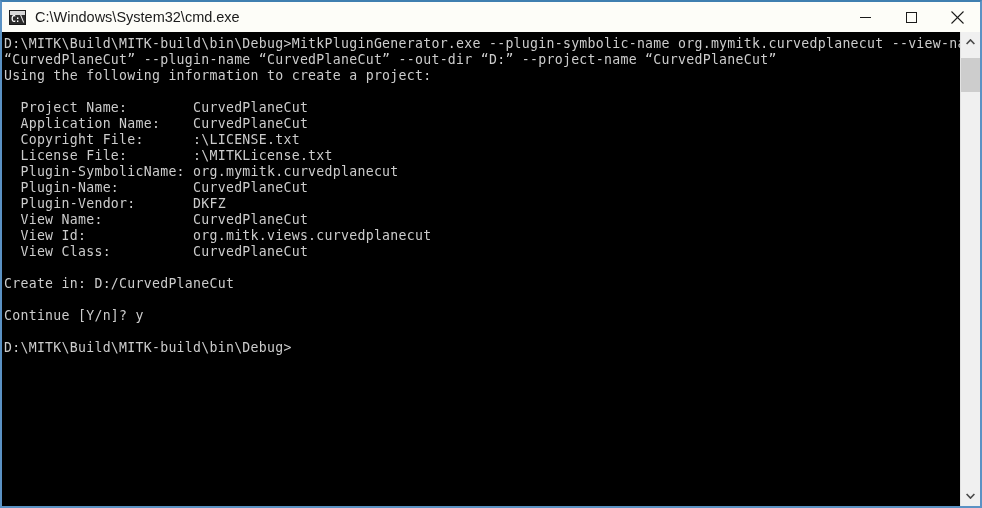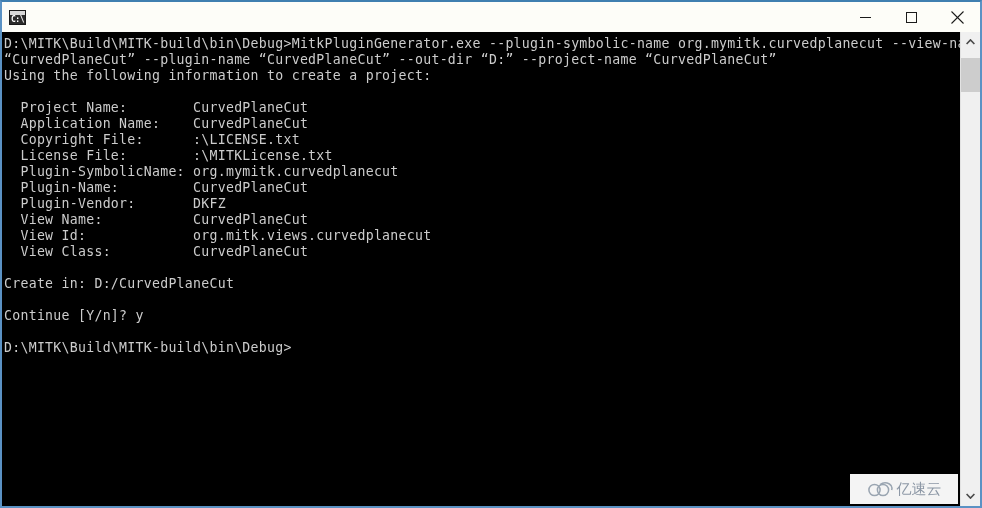--- a/index.html
+++ b/index.html
@@ -191,20 +191,21 @@
 <body>
 
 <div id="cmd-window">
 
   <div id="title-bar">
     <div id="title-bar-left">
       <span id="cmd-icon">
         <span class="bar"></span>
         <span class="glyph">C:\</span>
       </span>
+      <span id="title-text">C:\Windows\System32\cmd.exe</span>
     </div>
 
     <div id="window-buttons">
       <div class="win-btn">
         <svg width="11" height="11" viewBox="0 0 11 11" aria-hidden="true">
           <line x1="0" y1="5.5" x2="11" y2="5.5" stroke="#1b1b1b" stroke-width="1"></line>
         </svg>
       </div>
       <div class="win-btn">
         <svg width="11" height="11" viewBox="0 0 11 11" aria-hidden="true">
@@ -252,22 +253,14 @@
     <div id="scroll-track">
       <div id="scroll-thumb"></div>
     </div>
     <div id="scroll-down-btn">
       <svg width="9" height="6" viewBox="0 0 9 6" aria-hidden="true">
         <path d="M0.6 1 L4.5 5.1 L8.4 1" fill="none" stroke="#4a4a4a" stroke-width="1.6"></path>
       </svg>
     </div>
   </div>
 
-  <div id="watermark">
-    <svg id="watermark-logo" width="26" height="17" viewBox="0 0 26 17" aria-hidden="true">
-      <circle cx="7.5" cy="9" r="5.6" fill="none" stroke="#9aa5b1" stroke-width="1.5"></circle>
-      <circle cx="16" cy="9" r="5.6" fill="none" stroke="#9aa5b1" stroke-width="1.5"></circle>
-      <path d="M13 3.6 q4.5 -3.4 9.4 -0.6 q3.6 2.2 2.2 6.1" fill="none" stroke="#9aa5b1" stroke-width="1.5"></path>
-    </svg>
-    <span id="watermark-text">亿速云</span>
-  </div>
 
 </div>
 
 </body></html>

